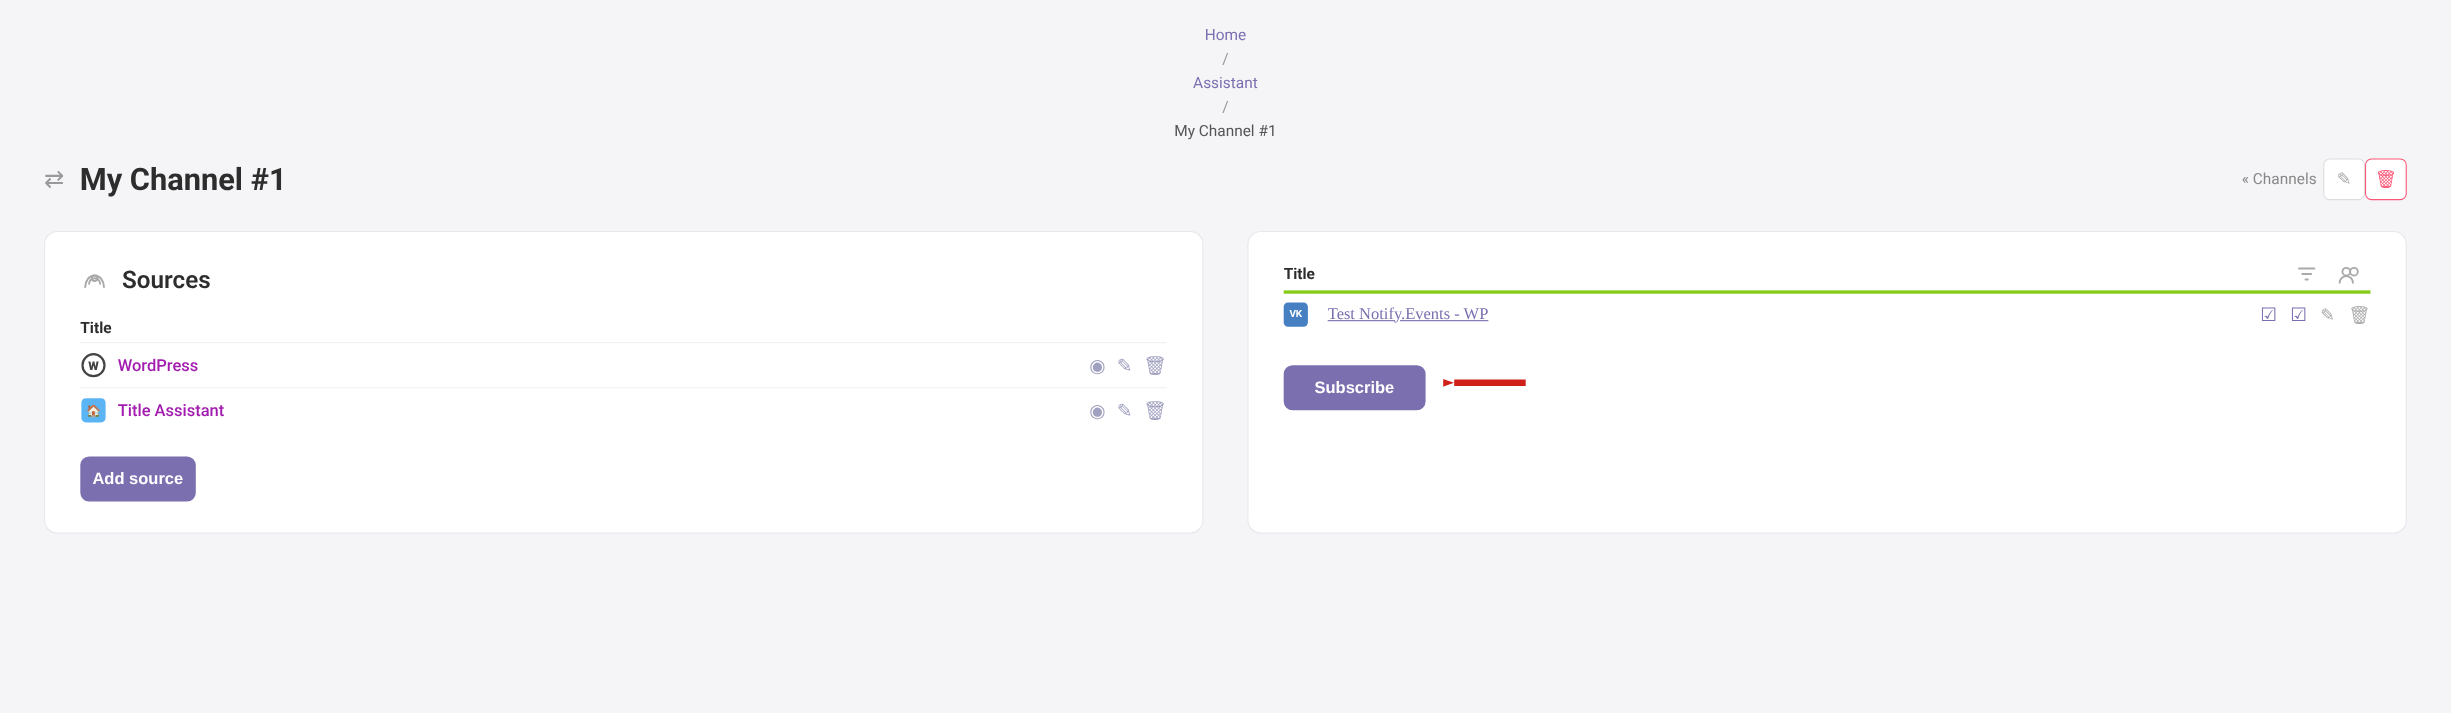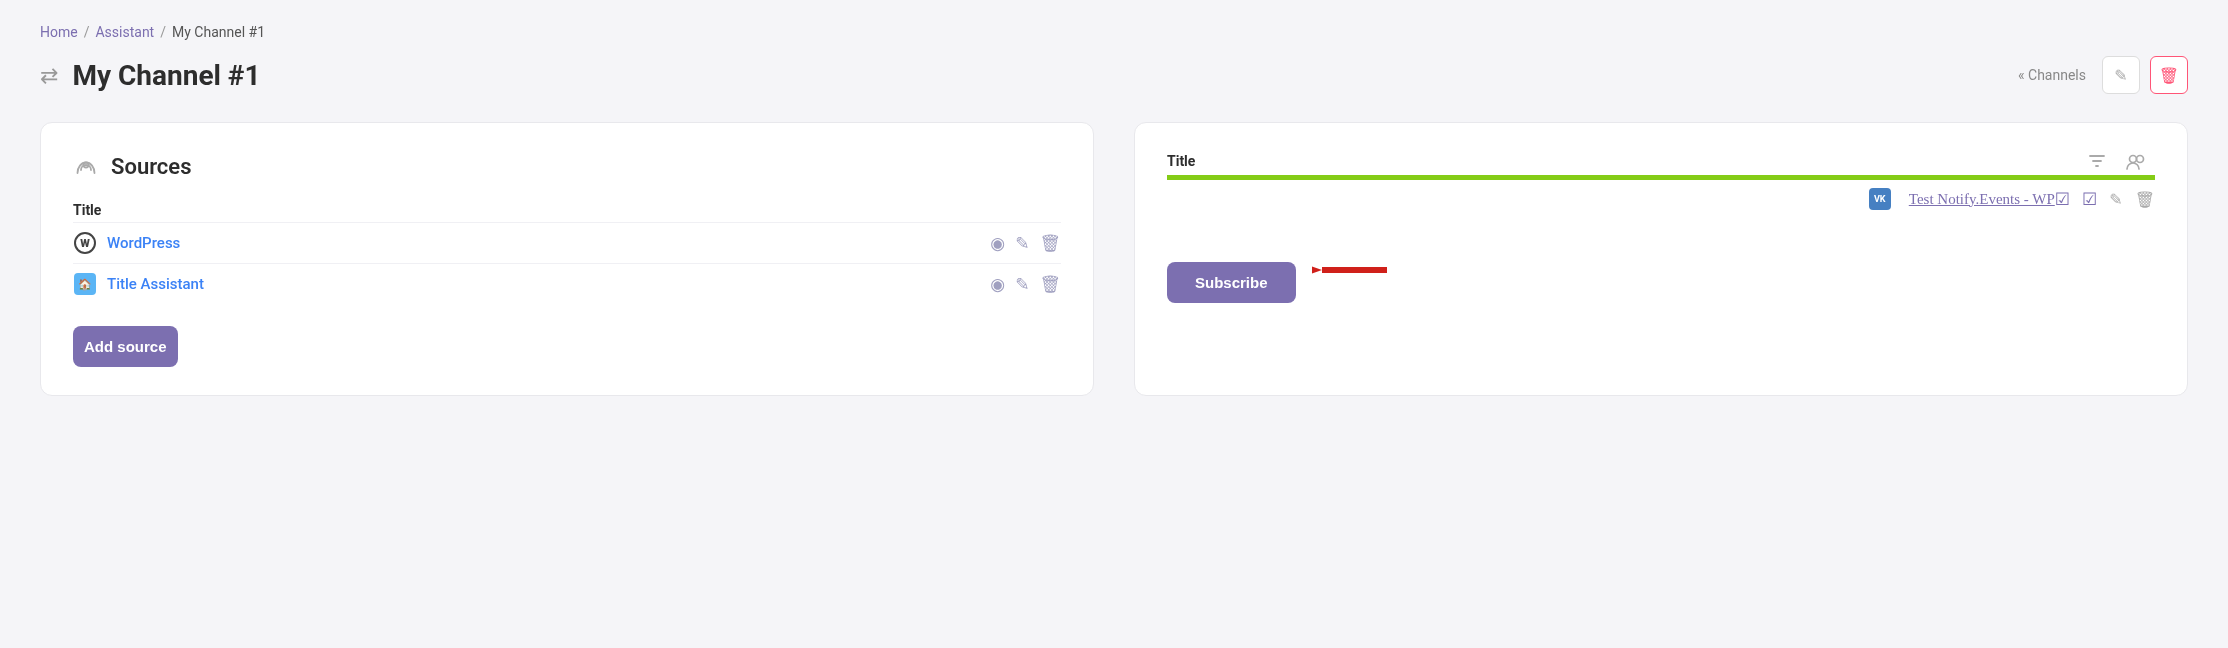--- a/index.html
+++ b/index.html
@@ -10,20 +10,21 @@
       padding: 24px 40px;
       color: #333;
     }
     .breadcrumb {
       display: flex;
       align-items: center;
       gap: 6px;
       font-size: 14px;
       color: #7c6fb0;
       margin-bottom: 16px;
+      flex-direction: column;
     }
     .breadcrumb span { color: #999; }
     .breadcrumb a { color: #7c6fb0; text-decoration: none; }
     .page-header {
       display: flex;
       align-items: center;
       justify-content: space-between;
       margin-bottom: 28px;
     }
     .page-title-row {
@@ -36,21 +37,20 @@
       font-weight: 700;
       color: #2d2d2d;
     }
     .channel-icon {
       color: #999;
       font-size: 22px;
     }
     .header-actions {
       display: flex;
       align-items: center;
-      gap: 10px;
     }
     .back-channels {
       font-size: 14px;
       color: #888;
       text-decoration: none;
       margin-right: 6px;
     }
     .icon-btn {
       width: 38px;
       height: 38px;
@@ -111,21 +111,21 @@
       gap: 10px;
     }
     .source-icon {
       width: 24px;
       height: 24px;
       display: flex;
       align-items: center;
       justify-content: center;
     }
     .source-name {
-      color: #3b82f6;
+      color: #a21caf;
       font-size: 15px;
       font-weight: 500;
       text-decoration: none;
     }
     .row-actions {
       display: flex;
       align-items: center;
       gap: 10px;
       color: #a0a0c0;
       font-size: 17px;
@@ -151,23 +151,23 @@
     .recipient-col-icons {
       display: flex;
       gap: 18px;
       color: #aaa;
       font-size: 18px;
       margin-right: 8px;
     }
     .recipient-row {
       display: flex;
       align-items: center;
-      justify-content: flex-end;
+      justify-content: space-between;
       padding: 8px 0;
-      border-top: 5px solid #84cc16;
+      border-top: 3px solid #84cc16;
     }
     .recipient-name {
       color: #7c6fb0;
       font-size: 15px;
       font-weight: 500;
       font-family: Liberation Serif, serif;
     }
     .recipient-icon {
       color: #4680c2;
       font-size: 16px;
@@ -175,21 +175,21 @@
     }
     .recipient-row-actions {
       display: flex;
       align-items: center;
       gap: 12px;
       color: #a0a0c0;
       font-size: 16px;
     }
     .checkbox-icon { color: #7c6fb0; font-size: 17px; }
     .subscribe-btn {
-      margin-top: 22px;
+      margin-top: 5px;
       background: #7c6fb0;
       color: white;
       border: none;
       border-radius: 8px;
       padding: 12px 28px;
       font-size: 15px;
       font-weight: 600;
       cursor: pointer;
     }
     

